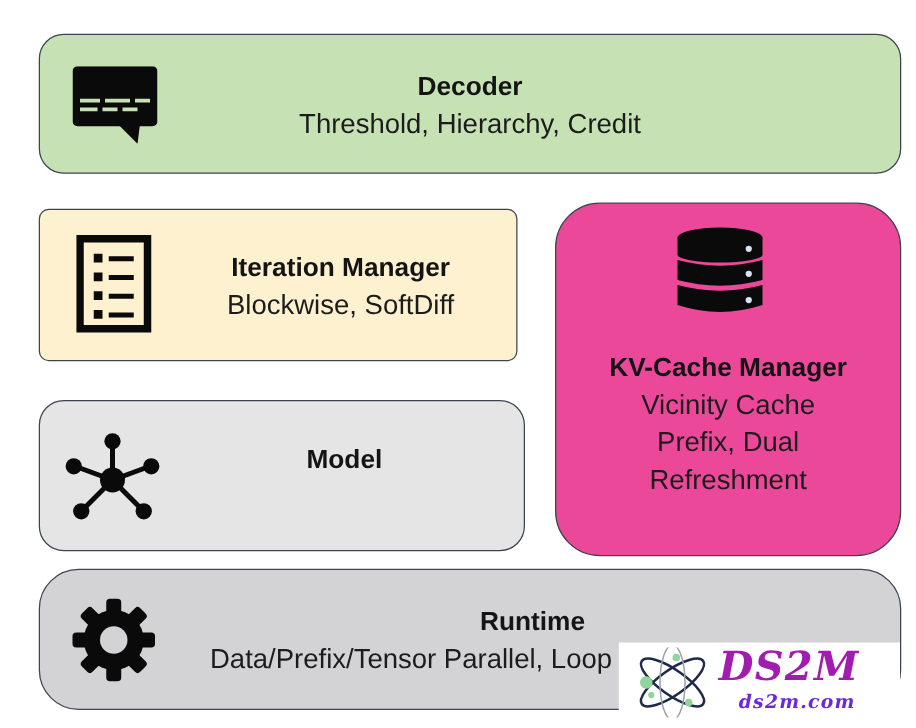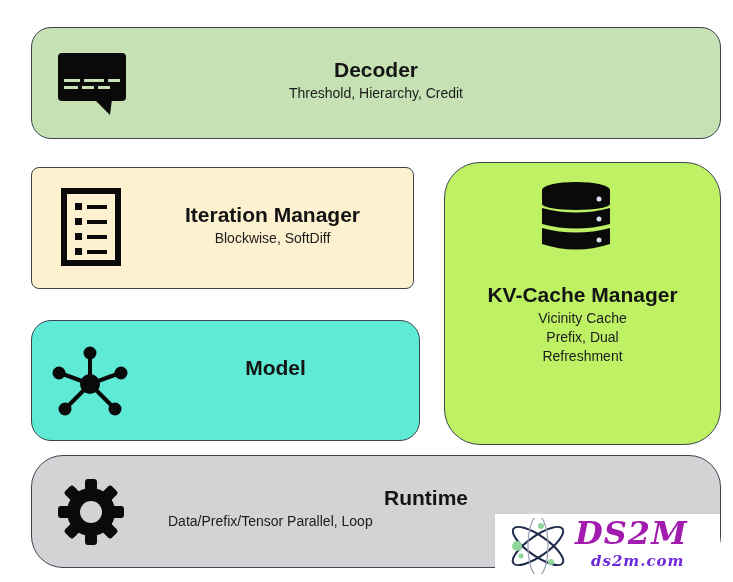--- a/index.html
+++ b/index.html
@@ -1,25 +1,25 @@
 <!DOCTYPE html>
 <html><head>
 <meta charset="utf-8">
 <style>
   html, body { margin:0; padding:0; }
   body { width:733px; height:582px; background:#ffffff; position:relative; overflow:hidden;
          font-family:"Liberation Sans", "DejaVu Sans", sans-serif; color:#111; }
   .box { position:absolute; border:1.5px solid #3c4450; box-sizing:border-box; }
   .title { font-weight:bold; font-size:21px; color:#141414; }
-  .sub { font-size:14px; color:#1c1c1c; }
+  .sub { font-size:22px; color:#1c1c1c; }
   .center-text { position:absolute; text-align:center; line-height:1.35; }
   #decoder { left:31px; top:27px; width:690px; height:112px; border-radius:20px; background:#c6e2b5;text-decoration:underline; }
   #iteration { left:31px; top:167px; width:383px; height:122px; border-radius:8px; background:#fdf1cf; }
-  #model { left:31px; top:320px; width:389px; height:121px; border-radius:20px; background:#5eead4; }
-  #kv { left:444px; top:162px; width:277px; height:283px; border-radius:36px; background:#bef264; }
+  #model { left:31px; top:320px; width:389px; height:121px; border-radius:20px; background:#e5e5e5; }
+  #kv { left:444px; top:162px; width:277px; height:283px; border-radius:36px; background:#ec4899; }
   #runtime { left:31px; top:455px; width:690px; height:113px; border-radius:32px; background:#d3d3d5; }
   .icon { position:absolute; }
   #watermark { position:absolute; left:495px; top:514px; width:225px; height:62px; background:#ffffff; }
   .wm-big { position:absolute; left:80px; top:0px; font-family:"DejaVu Serif", serif; font-style:italic; font-weight:bold; font-size:32px; color:#a21caf; letter-spacing:1px;text-align:right; }
   .wm-small { position:absolute; left:96px; top:38px; font-family:"DejaVu Serif", serif; font-style:italic; font-size:15px; color:#6d28d9; letter-spacing:1px;font-weight:bold; }
 </style>
 </head>
 <body>
 
 <div id="decoder" class="box">

